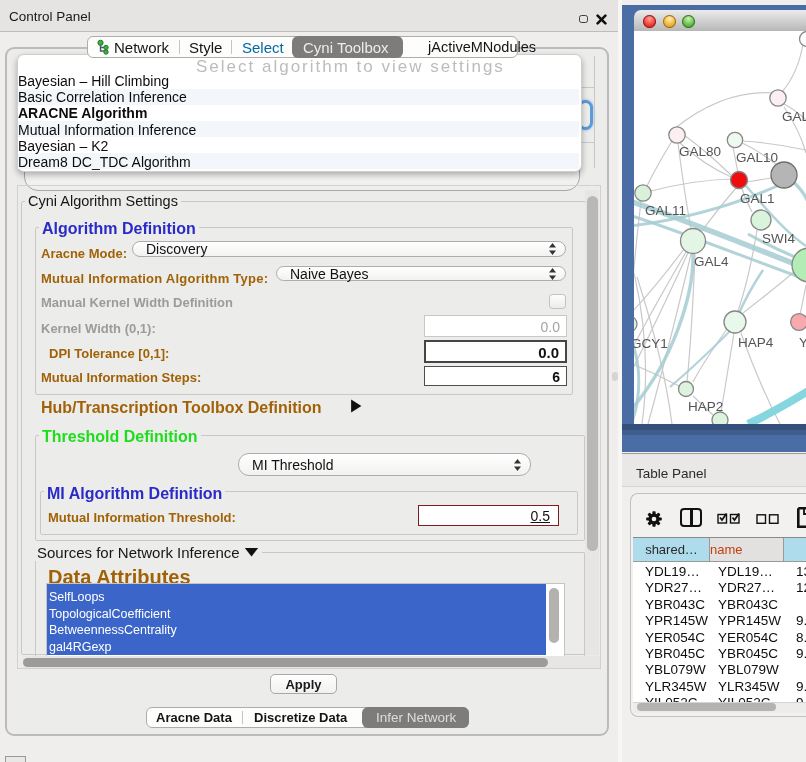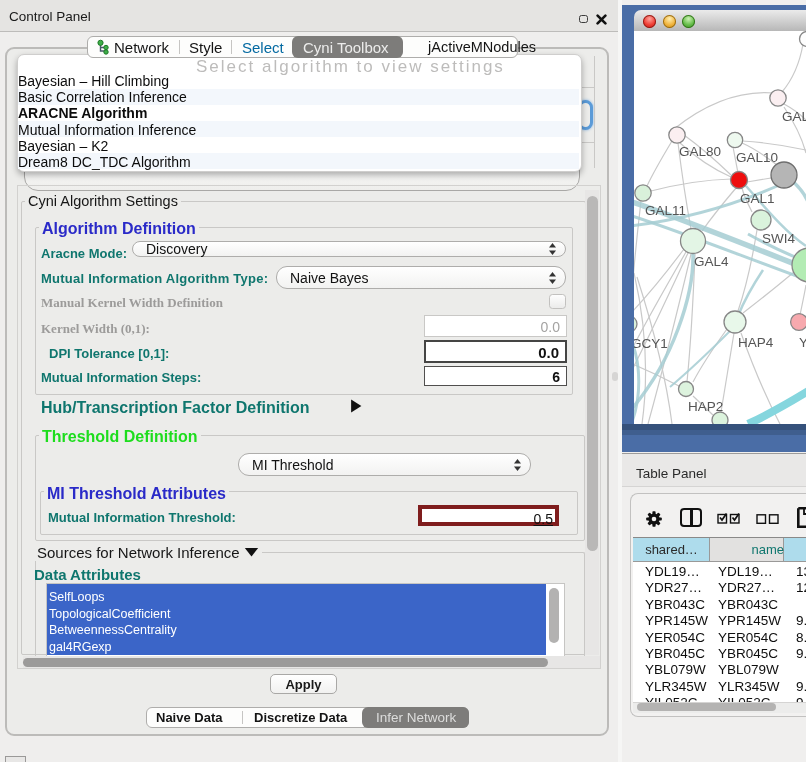--- a/index.html
+++ b/index.html
@@ -1,20 +1,20 @@
 <!DOCTYPE html>
 <html><head>
 <meta charset="utf-8">
 <style>
   html,body{margin:0;padding:0;}
   body{width:806px;height:762px;background:#efeeed;font-family:"Liberation Sans",sans-serif;position:relative;overflow:hidden;}
   .abs{position:absolute;}
   .b{font-weight:bold;}
-  .lbl{position:absolute;font-size:13px;font-weight:bold;color:#0f766e;white-space:nowrap;}
-  .dis{color:#9c9b9a;font-family:Liberation Serif, serif;}
+  .lbl{position:absolute;font-size:13px;font-weight:bold;color:#a16207;white-space:nowrap;}
+  .dis{color:#9c9b9a;}
   .combo{position:absolute;background:linear-gradient(#ffffff,#f2f2f1);border:1px solid #aeadab;border-radius:11px;font-size:14px;color:#111;box-sizing:border-box;}
   .combo .ct{position:absolute;left:13px;top:50%;transform:translateY(-50%);white-space:nowrap;}
   .combo svg{position:absolute;right:8px;top:50%;transform:translateY(-50%);}
   .field{position:absolute;background:#fff;box-sizing:border-box;font-size:14px;color:#111;text-align:right;}
   .grp{position:absolute;border:1px solid #c9c8c6;border-radius:2px;}
   .gtitle{position:absolute;background:#ececea;padding:0 3px;font-size:16px;white-space:nowrap;}
 </style>
 </head>
 <body>
 
@@ -68,85 +68,85 @@
 <div class="lbl" style="left:41px;top:246px;">Aracne Mode:</div>
 <div class="combo" style="left:132px;top:241px;width:434px;height:16px;">
     <span class="ct">Discovery</span>
     <svg width="9" height="13" viewBox="0 0 9 13">
       <path d="M4.5 0.5 L8 5 L1 5 Z" fill="#333"></path>
       <path d="M4.5 12.5 L8 8 L1 8 Z" fill="#333"></path>
     </svg>
   </div>
 
 <div class="lbl" style="left:41px;top:271px;letter-spacing:0.25px;">Mutual Information Algorithm Type:</div>
-<div class="combo" style="left:276px;top:266px;width:290px;height:23px;">
+<div class="combo" style="left:276px;top:266px;width:290px;height:15px;">
     <span class="ct">Naive Bayes</span>
     <svg width="9" height="13" viewBox="0 0 9 13">
       <path d="M4.5 0.5 L8 5 L1 5 Z" fill="#333"></path>
       <path d="M4.5 12.5 L8 8 L1 8 Z" fill="#333"></path>
     </svg>
   </div>
 
 <div class="lbl dis" style="left:41px;top:295px;">Manual Kernel Width Definition</div>
 <div class="abs" style="left:549px;top:294px;width:15px;height:13px;background:linear-gradient(#fefefe,#ebebea);border:1px solid #c2c1bf;border-radius:3.5px;"></div>
 
 <div class="lbl dis" style="left:41px;top:321px;">Kernel Width (0,1):</div>
 <div class="field" style="left:424px;top:315px;width:143px;height:22px;border:1px solid #c9c8c6;line-height:22px;padding-right:6px;color:#a4a3a2;">0.0</div>
 
 <div class="lbl" style="left:41px;top:346px;margin-left:8px;">DPI Tolerance [0,1]:</div>
 <div class="field" style="left:424px;top:340px;width:143px;height:23px;border:2px solid #454544;line-height:22px;padding-right:6px;font-size:15px;font-weight:bold;">0.0</div>
 
 <div class="lbl" style="left:41px;top:370px;">Mutual Information Steps:</div>
 <div class="field" style="left:424px;top:366px;width:143px;height:20px;border:1.5px solid #504f4e;line-height:20px;padding-right:6px;font-size:14px;font-weight:bold;">6</div>
 
-<div class="lbl" style="left:41px;top:399px;font-size:16px;">Hub/Transcription Factor Definition</div>
+<div class="lbl" style="left:41px;top:399px;font-size:16px;">Hub/Transcription Toolbox Definition</div>
 <svg class="abs" style="left:349px;top:399px;" width="14" height="14" viewBox="0 0 12 13">
     <path d="M1.5 0.5 L11 6.5 L1.5 12.5 Z" fill="#111"></path>
   </svg>
 
 <div class="grp" style="left:35px;top:435px;width:548px;height:104px;"></div>
 <div class="gtitle b" style="left:39px;top:428px;color:#1ddd1d;">Threshold Definition</div>
 
 <div class="lbl" style="left:77px;top:459px;margin-top:32px;">Which threshold to use:</div>
 <div class="combo" style="left:238px;top:453px;width:293px;height:23px;">
     <span class="ct">MI Threshold</span>
     <svg width="9" height="13" viewBox="0 0 9 13">
       <path d="M4.5 0.5 L8 5 L1 5 Z" fill="#333"></path>
       <path d="M4.5 12.5 L8 8 L1 8 Z" fill="#333"></path>
     </svg>
   </div>
 
 <div class="grp" style="left:40px;top:491px;width:536px;height:42px;"></div>
-<div class="gtitle b" style="left:44px;top:485px;color:#2a2ac8;">MI Threshold Attributes</div>
+<div class="gtitle b" style="left:44px;top:485px;color:#2a2ac8;">MI Algorithm Definition</div>
 
 <div class="lbl" style="left:48px;top:510px;">Mutual Information Threshold:</div>
-<div class="field" style="left:418px;top:505px;width:141px;height:21px;border:4px solid #7f1d1d;line-height:21px;padding-right:2px;font-size:14px;text-decoration:underline;">0.5</div>
+<div class="field" style="left:418px;top:505px;width:141px;height:21px;border:1px solid #7f1d1d;line-height:21px;padding-right:8px;font-size:14px;text-decoration:underline;">0.5</div>
 
 <div class="grp" style="left:35px;top:552px;width:548px;height:110px;border-bottom:none;"></div>
 <div class="gtitle" style="left:34px;top:544px;font-size:15px;color:#161616;">Sources for Network Inference <svg width="15" height="10" viewBox="0 0 13 9" style="vertical-align:1px;">
       <path d="M0.5 1 L12.5 1 L6.5 8.5 Z" fill="#111"></path>
     </svg></div>
-<div class="lbl" style="left:34px;top:566px;font-size:15px;">Data Attributes</div>
+<div class="lbl" style="left:48px;top:566px;font-size:20px;">Data Attributes</div>
 
 <div class="abs" style="left:46px;top:583px;width:517px;height:73px;background:#fff;border:1px solid #c6c5c3;"></div>
 <div class="abs" style="left:47px;top:584px;width:499px;height:71px;background:#3b65c8;"></div>
 <div class="abs" style="left:49px;top:589px;font-size:12.5px;color:#fff;line-height:16.5px;">SelfLoops<br>TopologicalCoefficient<br>BetweennessCentrality<br>gal4RGexp</div>
 <div class="abs" style="left:549px;top:588px;width:10px;height:55px;background:#b3b2b1;border-radius:5px;"></div>
 
 <div class="abs" style="left:585px;top:190px;width:14px;height:465px;background:#e7e6e5;"></div>
 <div class="abs" style="left:23px;top:656px;width:577px;height:12px;background:#e7e6e5;"></div>
 <div class="abs" style="left:587px;top:196px;width:11px;height:355px;background:#b9b8b7;border-radius:5.5px;"></div>
 <div class="abs" style="left:23px;top:658px;width:525px;height:9px;background:#9c9b9a;border-radius:4.5px;"></div>
 
 <div class="abs" style="left:270px;top:674px;width:67px;height:20px;background:linear-gradient(#ffffff,#f1f1f0);border:1px solid #a9a8a6;border-radius:5px;text-align:center;line-height:20px;font-size:13px;font-weight:bold;color:#1a1a1a;box-sizing:border-box;">Apply</div>
 
 <div class="abs" style="left:146px;top:707px;width:323px;height:21px;background:#fdfdfc;border:1px solid #aeadab;border-radius:6px;box-sizing:border-box;"></div>
 <div class="abs" style="left:362px;top:707px;width:107px;height:21px;background:#7d7c7a;border-radius:6px;"></div>
 <div class="abs" style="left:242px;top:711px;width:1px;height:13px;background:#c6c5c3;"></div>
-<div class="abs" style="left:156px;top:710px;font-size:13px;font-weight:bold;color:#141414;">Naive Data</div>
+<div class="abs" style="left:156px;top:710px;font-size:13px;font-weight:bold;color:#141414;">Aracne Data</div>
 <div class="abs" style="left:254px;top:710px;font-size:13px;font-weight:bold;color:#141414;">Discretize Data</div>
 <div class="abs" style="left:376px;top:710px;font-size:13.5px;color:#dddddc;">Infer Network</div>
 
 <div class="abs" style="left:5px;top:756px;width:19px;height:6px;background:#e8e7e6;border:1px solid #9a9998;"></div>
 
 <div class="abs" style="left:17px;top:54px;width:563px;height:116px;background:#fff;border:1px solid #cfcecd;border-radius:7px;box-shadow:0 3px 6px rgba(0,0,0,0.3);"></div>
 <div class="abs" style="left:18px;top:89px;width:561px;height:16px;background:#f3f7fc;"></div>
 <div class="abs" style="left:18px;top:121px;width:561px;height:16px;background:#f3f7fc;"></div>
 <div class="abs" style="left:18px;top:153px;width:561px;height:16px;background:#f3f7fc;"></div>
 <div class="abs" style="left:196px;top:57px;font-size:17px;letter-spacing:2px;color:#bdbcbb;text-align:center;">Select algorithm to view settings</div>
@@ -273,21 +273,21 @@
 <svg class="abs" style="left:797px;top:507px;" width="9" height="21" viewBox="0 0 9 21">
  <path d="M1.3 1.3 L9 1.3 M1.3 1.3 L1.3 19.7 L9 19.7" stroke="#111" stroke-width="2.6" fill="none"></path>
  <path d="M7 1.3 L7 7 L9 7" stroke="#111" stroke-width="1.8" fill="none"></path>
 </svg>
 
 <div class="abs" style="left:633px;top:537px;width:173px;height:25px;background:#e2e1e0;border-top:1px solid #8a8988;border-bottom:1px solid #9a9998;box-sizing:border-box;"></div>
 <div class="abs" style="left:633px;top:538px;width:77px;height:23px;background:#aedcec;border-right:1px solid #9a9998;box-sizing:border-box;"></div>
 <div class="abs" style="left:710px;top:538px;width:74px;height:23px;background:#e2e1e0;border-right:1px solid #9a9998;box-sizing:border-box;"></div>
 <div class="abs" style="left:784px;top:538px;width:22px;height:23px;background:#aedcec;"></div>
 <div class="abs" style="left:633px;top:542px;width:77px;text-align:center;font-size:13px;color:#2a2a2a;">shared…</div>
-<div class="abs" style="left:710px;top:542px;width:74px;text-align:right;font-size:13px;color:#0f766e;">name</div>
+<div class="abs" style="left:710px;top:542px;width:74px;text-align:left;font-size:13px;color:#c2410c;">name</div>
 
 <div class="abs" style="left:633px;top:562px;width:173px;height:140px;background:#fff;overflow:hidden;">
  <div style="position:absolute;left:12px;top:2px;font-size:13.5px;color:#0e0e0e;line-height:16.4px;">YDL19…<br>YDR27…<br>YBR043C<br>YPR145W<br>YER054C<br>YBR045C<br>YBL079W<br>YLR345W<br>YIL052C</div>
  <div style="position:absolute;left:85px;top:2px;font-size:13.5px;color:#0e0e0e;line-height:16.4px;">YDL19…<br>YDR27…<br>YBR043C<br>YPR145W<br>YER054C<br>YBR045C<br>YBL079W<br>YLR345W<br>YIL052C</div>
  <div style="position:absolute;left:163px;top:2px;font-size:13.5px;color:#0e0e0e;line-height:16.4px;">13<br>12<br>&nbsp;<br>9.<br>8.<br>9.<br>&nbsp;<br>9.<br>9.</div>
 </div>
 
 <div class="abs" style="left:633px;top:702px;width:173px;height:10px;background:#ececeb;border-top:1px solid #d5d4d3;"></div>
 <div class="abs" style="left:637px;top:703px;width:139px;height:8px;background:#b4b3b2;border-radius:4px;"></div>
 

